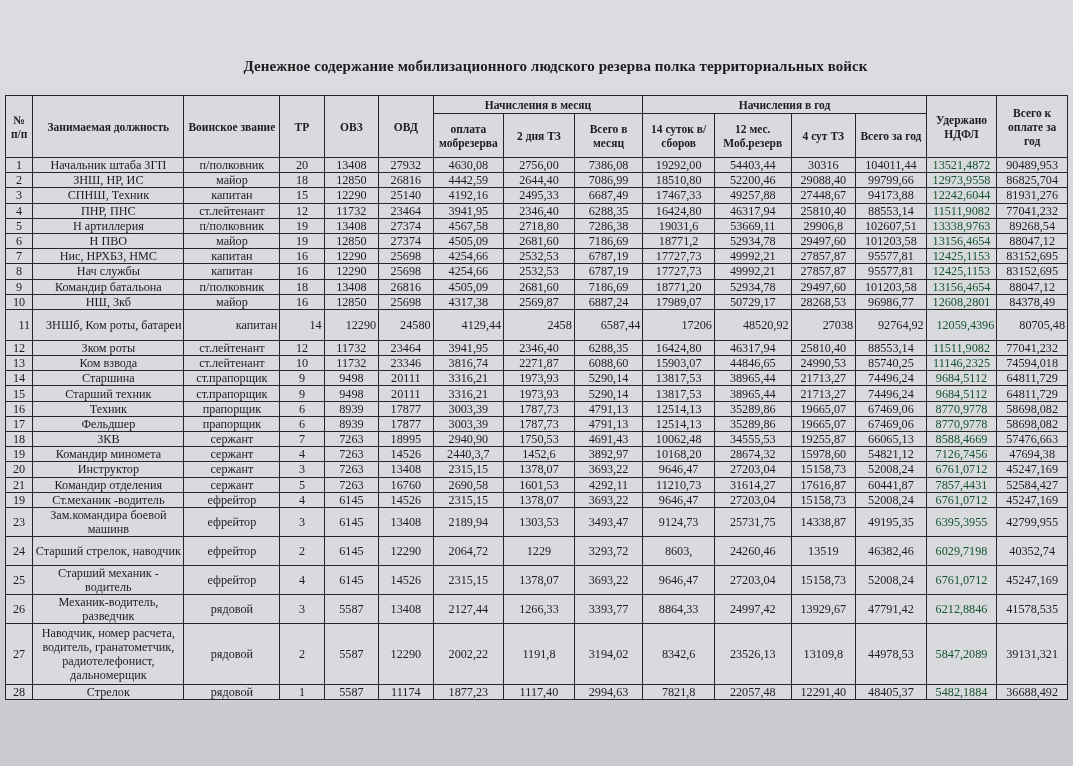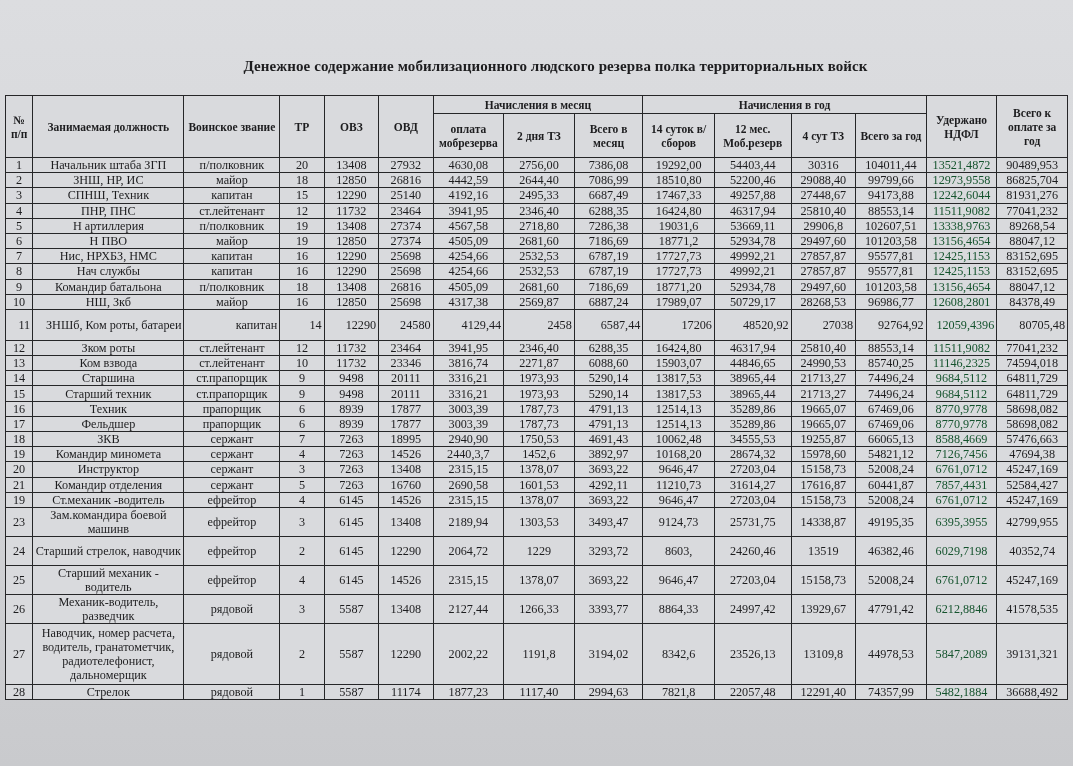--- a/index.html
+++ b/index.html
@@ -545,18 +545,18 @@
         <td>рядовой</td>
         <td>1</td>
         <td>5587</td>
         <td>11174</td>
         <td>1877,23</td>
         <td>1117,40</td>
         <td>2994,63</td>
         <td>7821,8</td>
         <td>22057,48</td>
         <td>12291,40</td>
-        <td class="bold">74357,99</td>
+        <td class="bold">48405,37</td>
         <td class="faint">5482,1884</td>
         <td class="bold">36688,492</td>
       </tr>
     </tbody>
 </table>
 
 </body></html>

